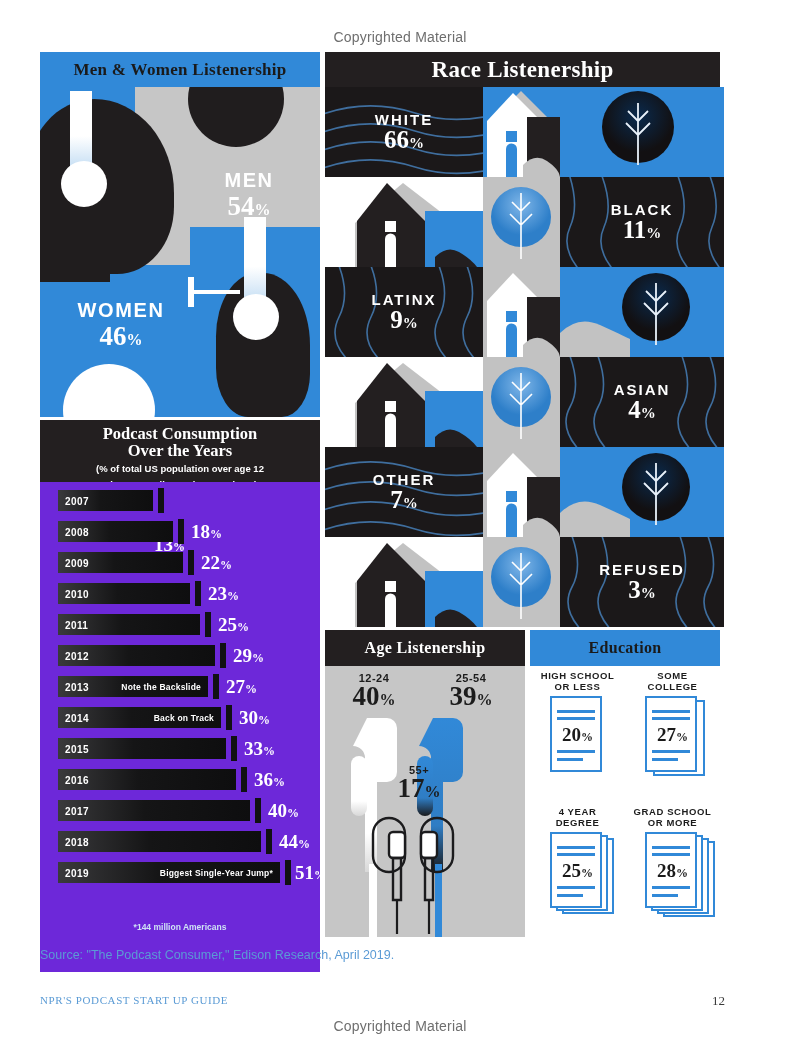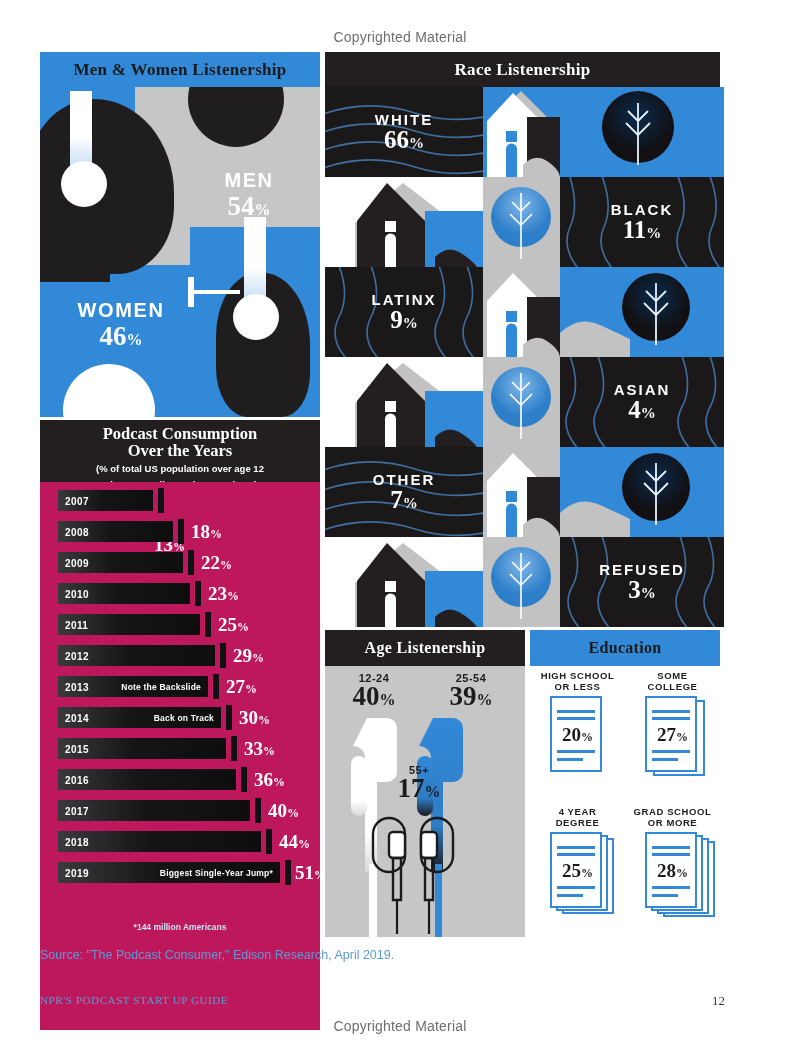--- a/index.html
+++ b/index.html
@@ -39,21 +39,21 @@
   .band { position:absolute; background:linear-gradient(180deg,#ffffff,#ffffff 55%,#bcd9f2); }
   .mw-lab { position:absolute; color:#fff; text-align:center; font-weight:bold;
             letter-spacing:1.6px; }
   .mw-lab .t { font-size:20px; display:block; }
   .mw-lab .n { font-size:27px; display:block; letter-spacing:0; margin-top:-1px;
                font-family:"Liberation Serif", serif;}
   .mw-lab .n small { font-size:16px; }
 
   
   #race { position:absolute; left:285px; top:0; width:395px; height:575px; }
-  #race .hdr { left:0; top:0; width:395px; height:35px; font-size:17px; }
+  #race .hdr { left:0; top:0; width:395px; height:35px; font-size:23px; }
   #race-grid { position:absolute; left:0; top:35px; width:395px; height:540px; }
   .rrow { position:absolute; left:0; width:395px; height:90px; }
   .rcellA, .rcellB, .rcellC { position:absolute; top:0; height:90px; overflow:hidden; }
   .rcellA { left:0;   width:158px; }
   .rcellB { left:158px; width:77px; }
   .rcellC { left:235px; width:164px; }
   .dark-wave { background:#1b1819; position:relative; }
   .white-cell { background:#ffffff; }
   .blue-cell  { background:#3189d8; }
   .grey-cell  { background:#c2c2c2; }
@@ -64,22 +64,22 @@
                font-size:25px; margin-top:-2px; }
   .rlabel .n small { font-size:15px; }
 
   
   #pod { position:absolute; left:0; top:368px; width:280px; height:517px; }
   #pod-hdr { position:absolute; left:0; top:0; width:280px; height:62px;
              background:#231f20; color:#fff; text-align:center; padding-top:5px; }
   #pod-hdr .t1 { font-family:"Liberation Serif", serif; font-weight:bold;
                  font-size:16.5px; line-height:17px; }
   #pod-hdr .t2 { font-size:9.5px; font-weight:bold; line-height:11.5px; margin-top:4px; }
-  #pod-body { position:absolute; left:0; top:62px; width:280px; height:548px;
-              background:#be185d; }
+  #pod-body { position:absolute; left:0; top:62px; width:280px; height:490px;
+              background:#6d28d9; }
   .brow { position:absolute; left:0; width:280px; height:30px; }
   .bar { position:absolute; left:18px; top:4px; height:21px;
          background:linear-gradient(90deg,#3a3a3c 0%,#151516 45%,#0e0e0f 100%); }
   .bar .yr { position:absolute; left:7px; top:50%; transform:translateY(-50%);
              color:#fff; font-size:10px; font-weight:bold; letter-spacing:.4px; }
   .bar .note { position:absolute; right:7px; top:50%; transform:translateY(-50%);
                color:#fff; font-size:8.5px; font-weight:bold; letter-spacing:.2px;
                white-space:nowrap; }
   .tick { position:absolute; top:2px; width:6px; height:25px; background:#111113; }
   .pct { position:absolute; top:50%; transform:translateY(-50%); color:#fff;

